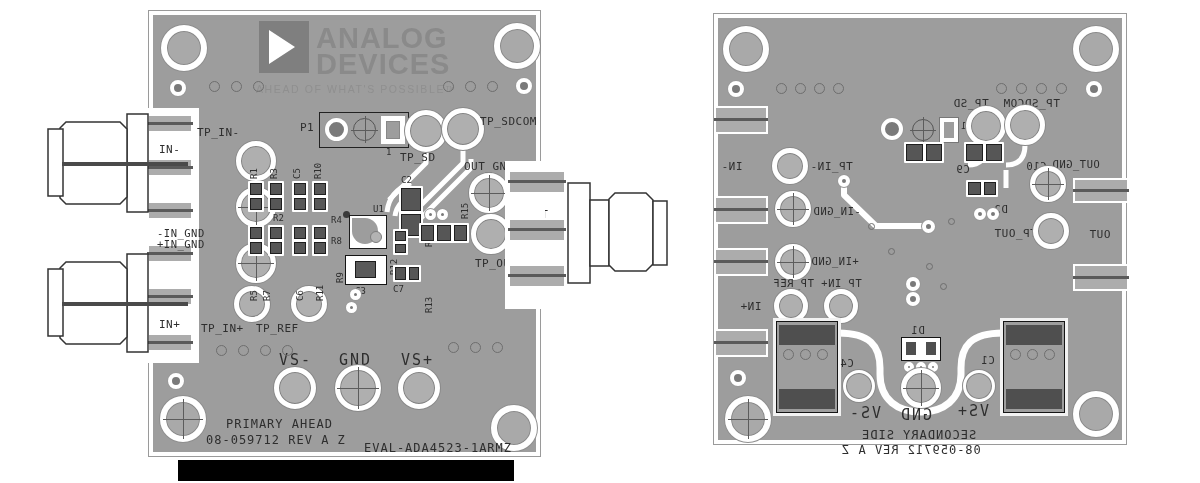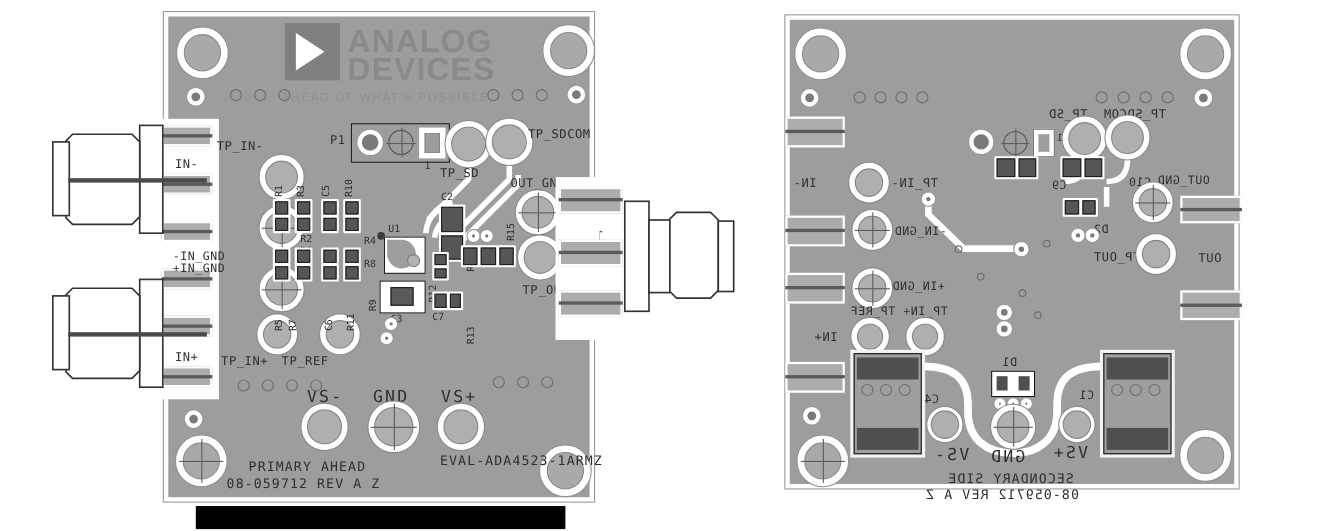--- a/index.html
+++ b/index.html
@@ -179,21 +179,21 @@
           <span class="pp"></span>
           <span class="pp"></span>
         </div>
       <div class="lab sz9 vert" style="left:97px;  top:286px;">R5</div>
       <div class="lab sz9 vert" style="left:110px; top:286px;">R7</div>
       <div class="lab sz9 vert" style="left:143px; top:286px;">C6</div>
       <div class="lab sz9 vert" style="left:163px; top:286px;">R11</div>
       <div class="lab sz9" style="left:178px; top:201px;">R4</div>
       <div class="lab sz9" style="left:178px; top:222px;">R8</div>
 
-      <div class="lab sz9" style="left:200px; top:190px;">U1</div>
+      <div class="lab sz9" style="left:220px; top:190px;">U1</div>
       <div style="position:absolute; left:190px; top:196px; width:7px; height:7px; border-radius:50%; background:#3a3a3a;"></div>
       <div class="chip" style="left:196px; top:200px; width:38px; height:34px; background:#fff;">
         <div style="position:absolute; left:2px; top:2px; width:26px; height:26px; background:#9d9d9d; border-radius:0 50% 50% 50%;"></div>
         <div style="position:absolute; right:4px; bottom:5px; width:12px; height:12px; border-radius:50%; background:#b3b3b3; border:1px solid #7e7e7e;"></div>
       </div>
 
       <div style="position:absolute; left:192px; top:240px; width:42px; height:30px; background:#fff; border:1.5px solid #141414;">
         <div style="position:absolute; left:9px; top:5px; width:21px; height:17px; background:#5a5a5a; border:1px solid #1c1c1c;"></div>
       </div>
       <div class="lab sz9" style="left:202px; top:272px;">C3</div>
@@ -239,21 +239,21 @@
       <div class="vcirc" style="left:63px;  top:330px; width:11px; height:11px;"></div>
       <div class="vcirc" style="left:85px;  top:330px; width:11px; height:11px;"></div>
       <div class="vcirc" style="left:107px; top:330px; width:11px; height:11px;"></div>
       <div class="vcirc" style="left:129px; top:330px; width:11px; height:11px;"></div>
       <div class="vcirc" style="left:295px; top:327px; width:11px; height:11px;"></div>
       <div class="vcirc" style="left:317px; top:327px; width:11px; height:11px;"></div>
       <div class="vcirc" style="left:339px; top:327px; width:11px; height:11px;"></div>
 
       <div class="lab sz12" style="left:73px; top:403px;">PRIMARY AHEAD</div>
       <div class="lab sz12" style="left:53px; top:419px;">08-059712 REV A Z</div>
-      <div class="lab sz12" style="left:211px; top:398px;margin-left:36px;">EVAL-ADA4523-1ARMZ</div>
+      <div class="lab sz12" style="left:211px; top:427px;">EVAL-ADA4523-1ARMZ</div>
     </div>
   </div>
 
   <svg class="sma" width="104" height="106" style="left:46px; top:110px;">
     <rect x="81" y="4" width="21" height="98" fill="#fff" stroke="#333" stroke-width="1.5"></rect>
     <polygon points="20,12 74,12 81,19 81,87 74,94 20,94 14,88 14,18" fill="#fff" stroke="#333" stroke-width="1.5"></polygon>
     <rect x="2" y="19" width="15" height="67" fill="#fff" stroke="#333" stroke-width="1.5"></rect>
   </svg>
   <svg class="sma" width="104" height="106" style="left:46px; top:250px;">
     <rect x="81" y="4" width="21" height="98" fill="#fff" stroke="#333" stroke-width="1.5"></rect>

